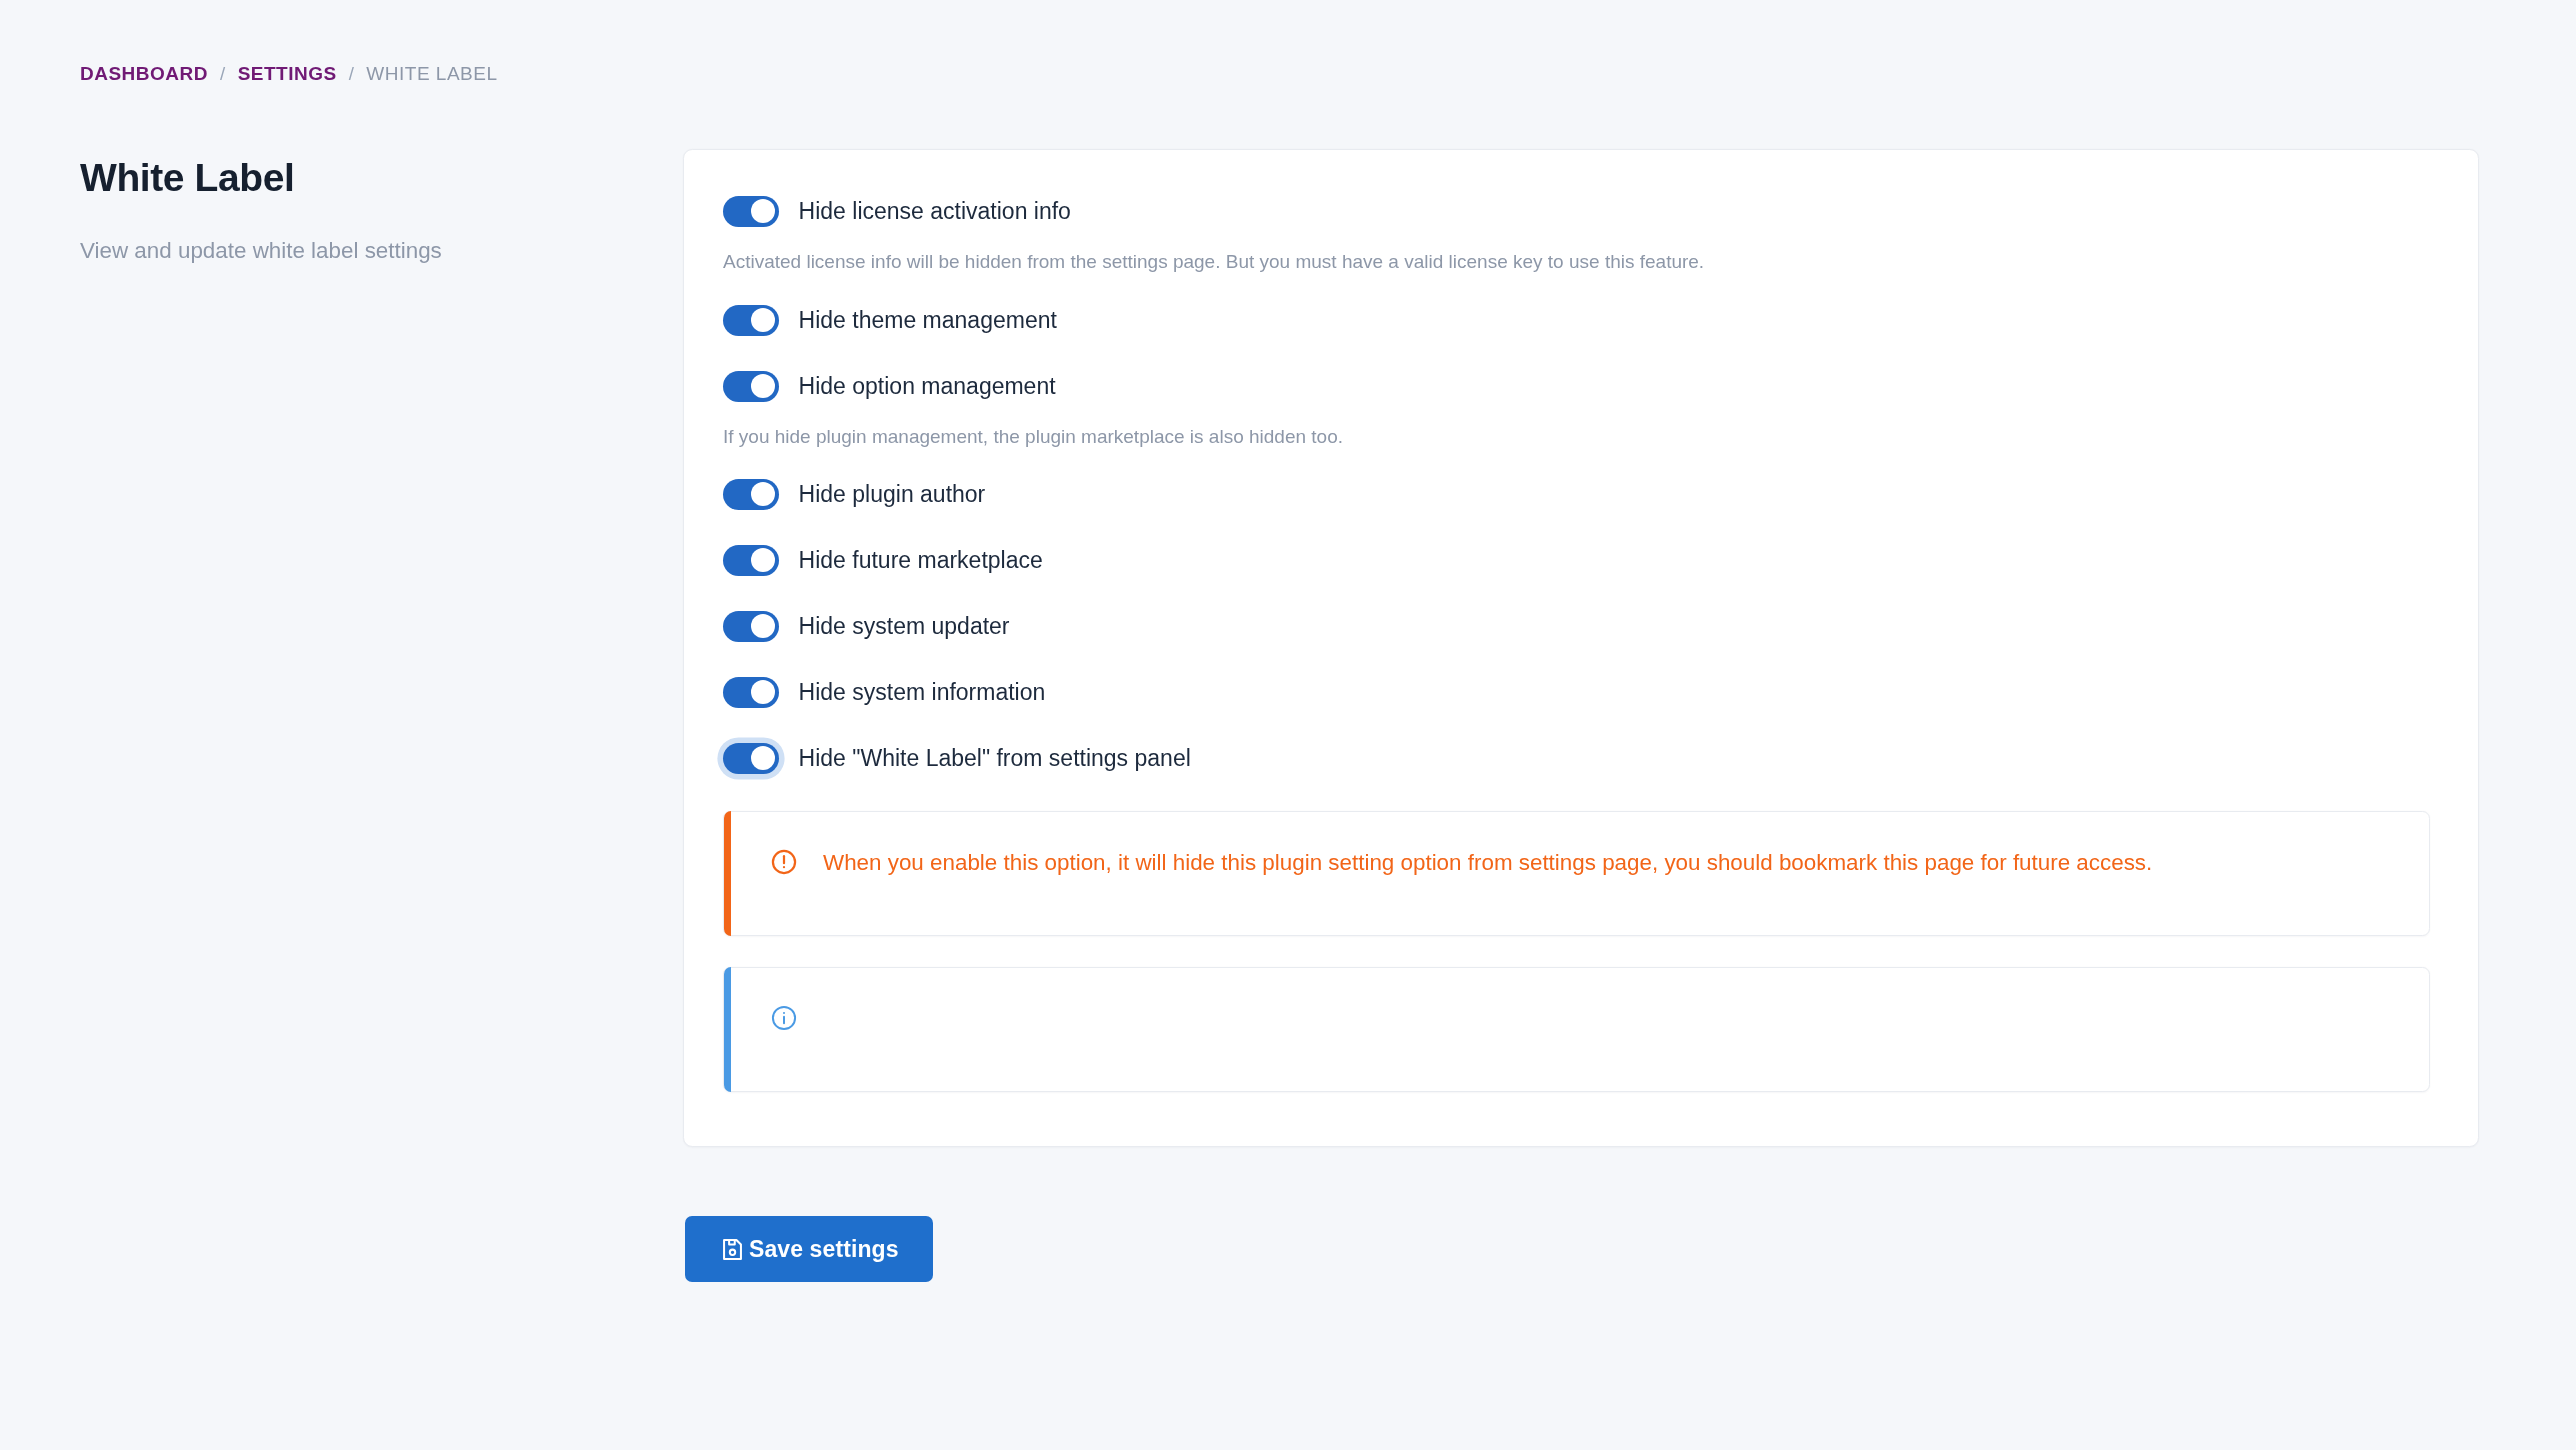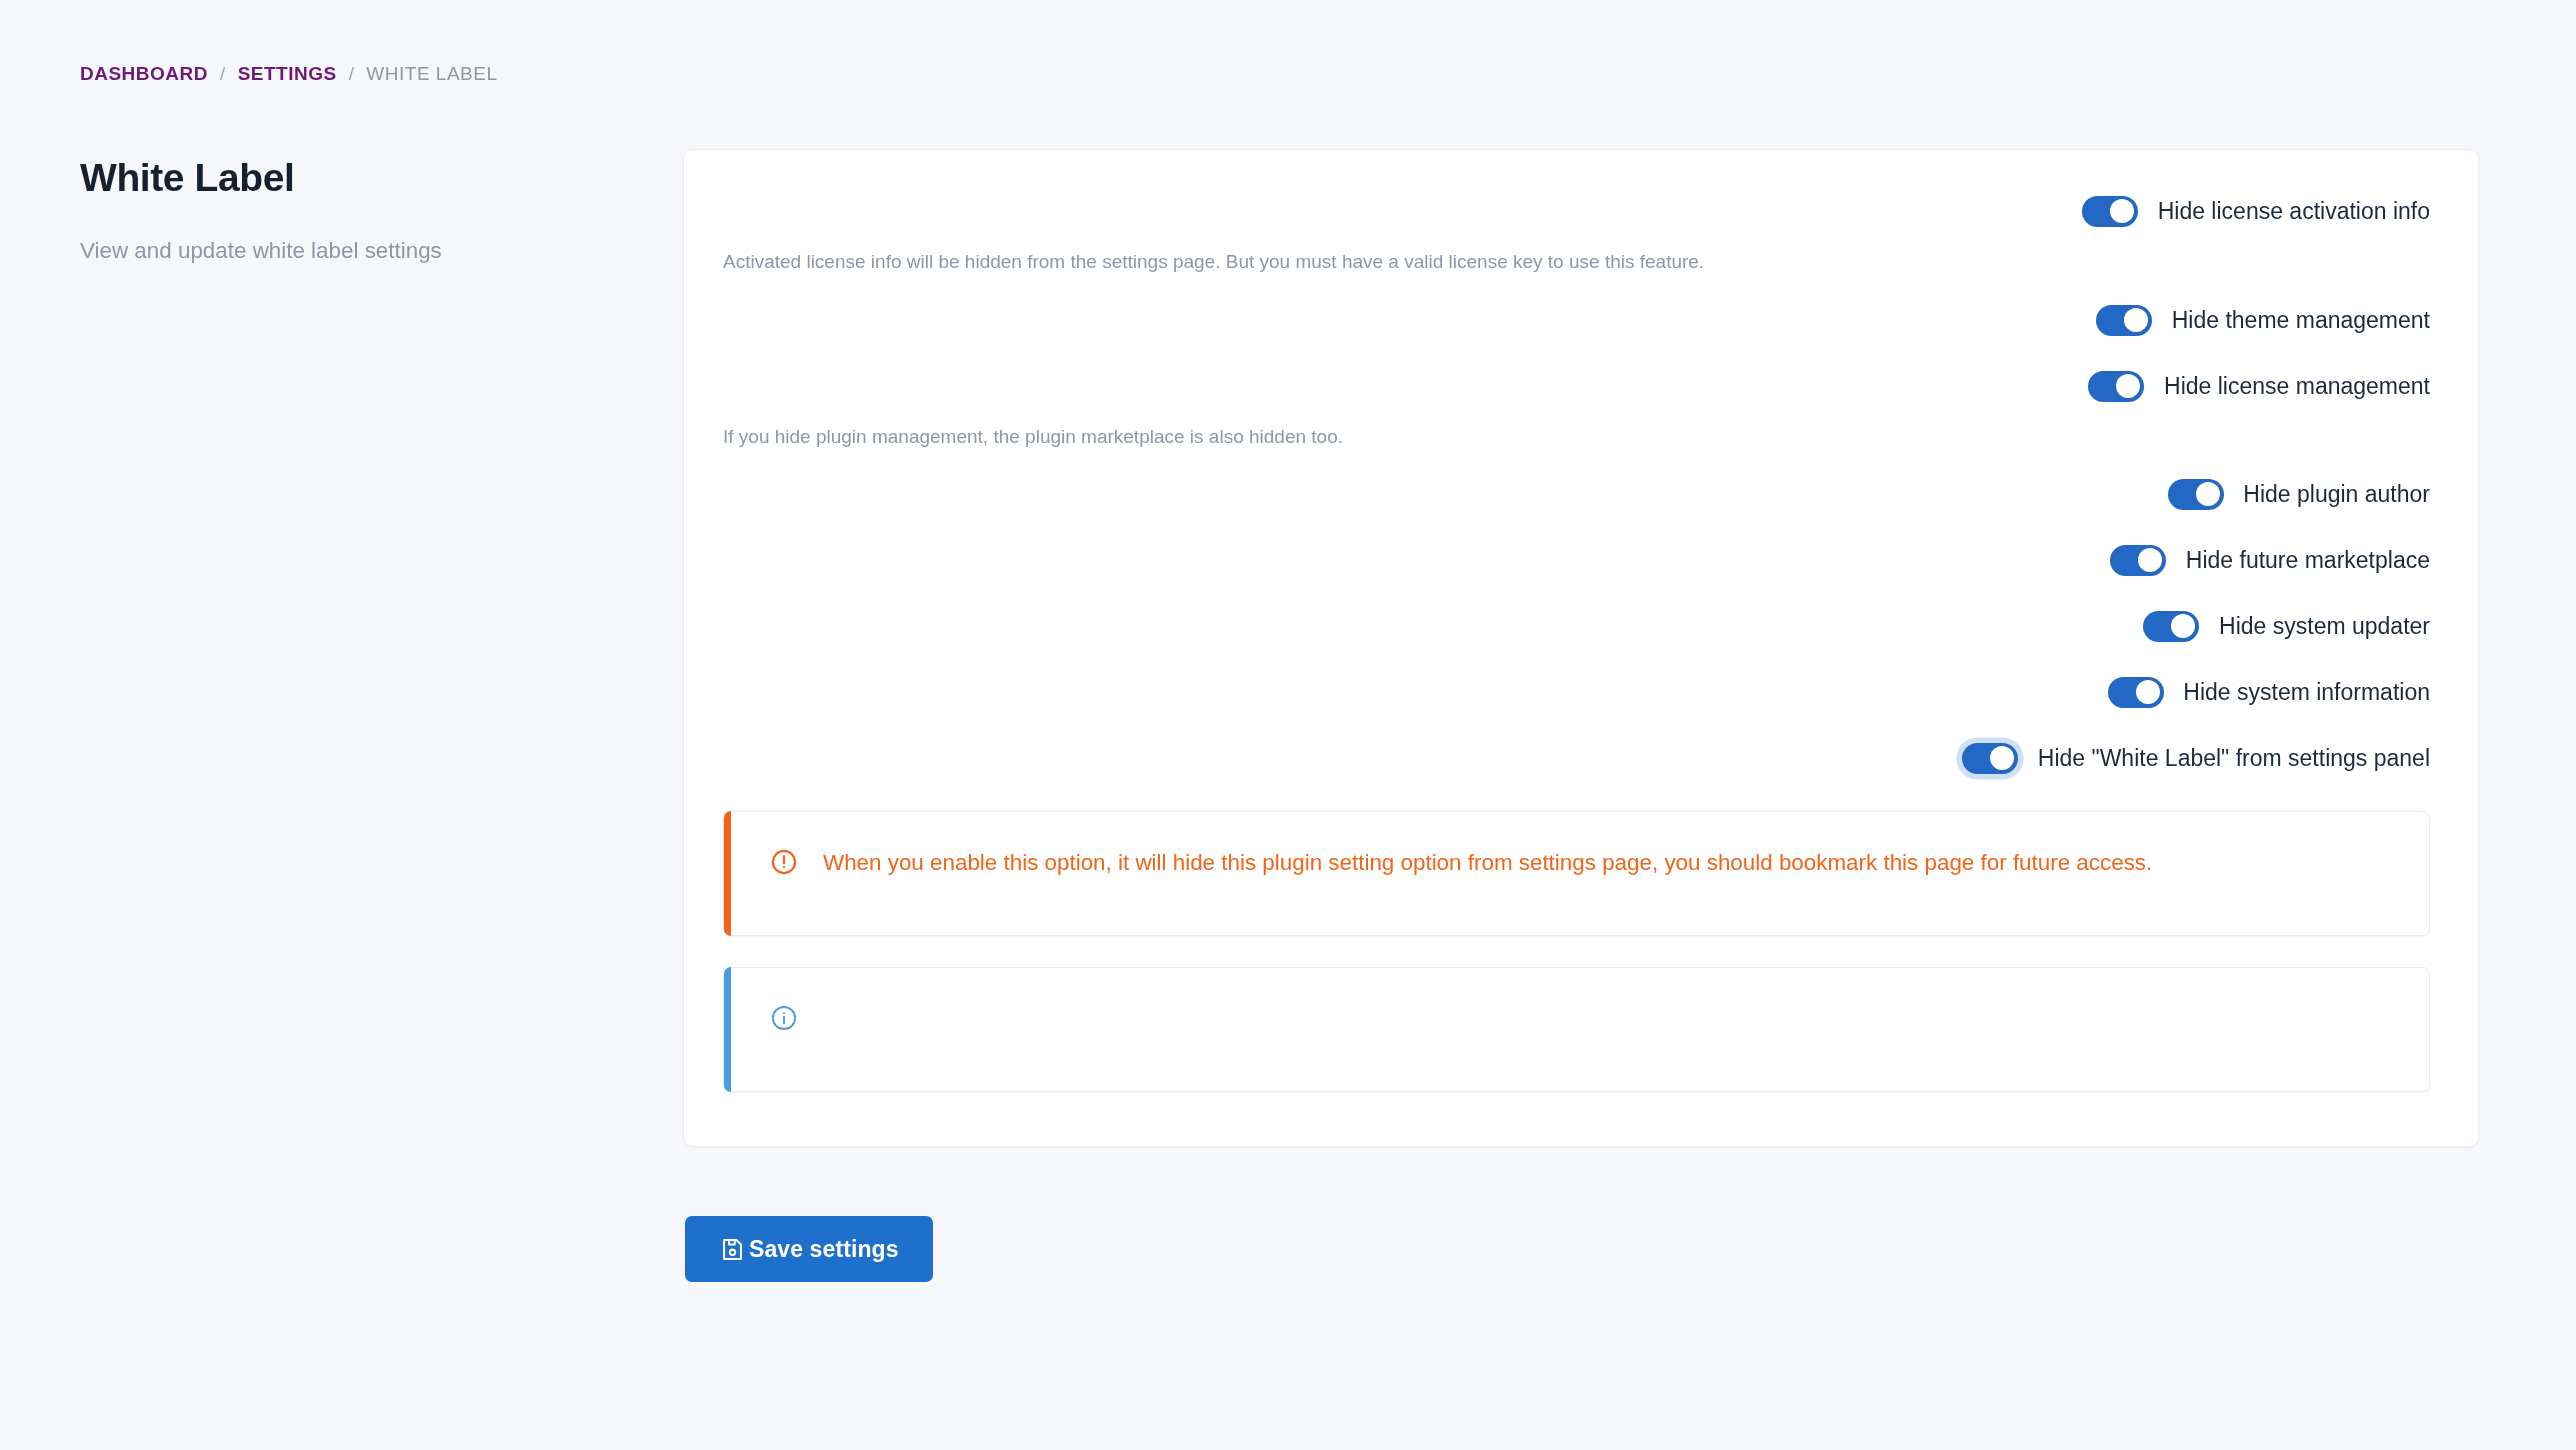--- a/index.html
+++ b/index.html
@@ -69,21 +69,20 @@
   .card-inner {
     padding: 40px 48px 0 39px;
   }
 
   
   .toggle-row {
     display: flex;
     align-items: center;
     gap: 19.6px;
     height: 43px;
-    justify-content: flex-end;
   }
   .toggle-row + .toggle-row { margin-top: 23px; }
 
   .switch {
     position: relative;
     flex: 0 0 auto;
     width: 56px;
     height: 31px;
     border-radius: 930px;
     background: #2268c4;
@@ -207,21 +206,21 @@
       <span class="switch">
           <span class="knob"></span>
         </span>
       <span class="toggle-label">Hide theme management</span>
     </div>
 
     <div class="toggle-row">
       <span class="switch">
           <span class="knob"></span>
         </span>
-      <span class="toggle-label">Hide license management</span>
+      <span class="toggle-label">Hide option management</span>
     </div>
     <p class="helper-text">If you hide plugin management, the plugin marketplace is also hidden too.</p>
 
     <div class="toggle-row gap-after-helper">
       <span class="switch">
           <span class="knob"></span>
         </span>
       <span class="toggle-label">Hide plugin author</span>
     </div>
 

